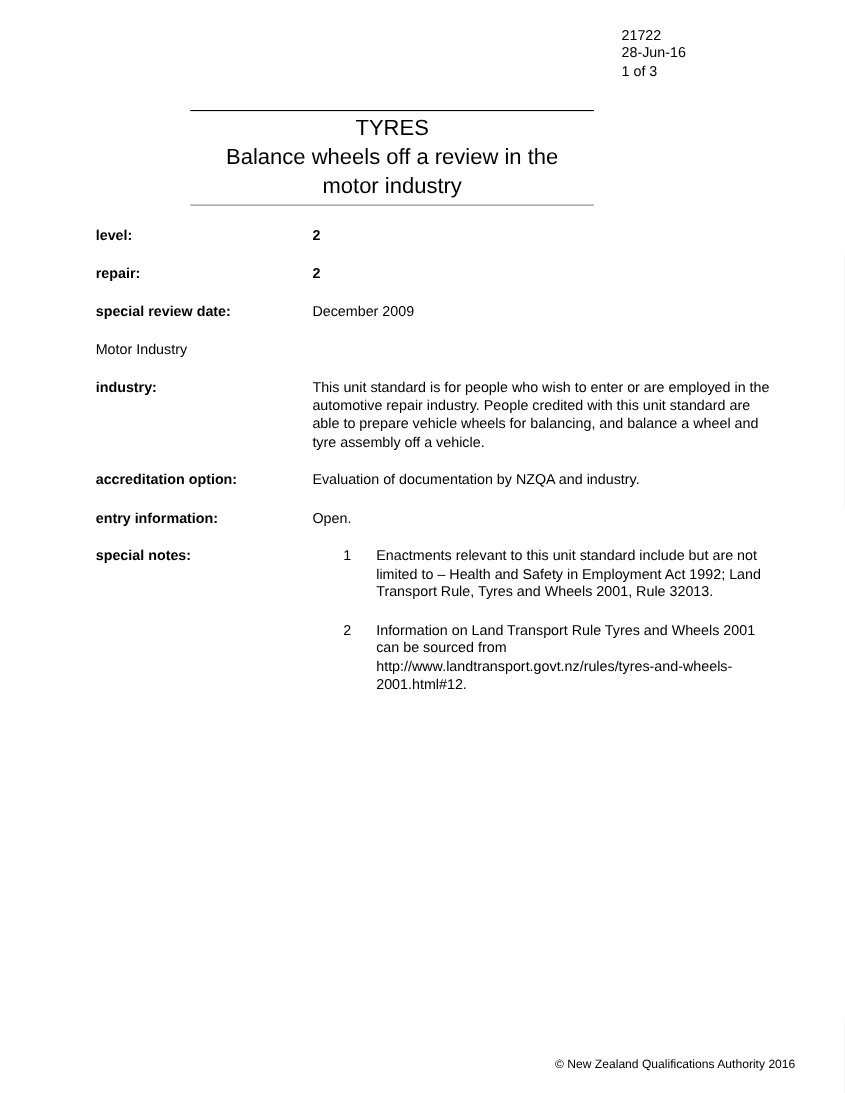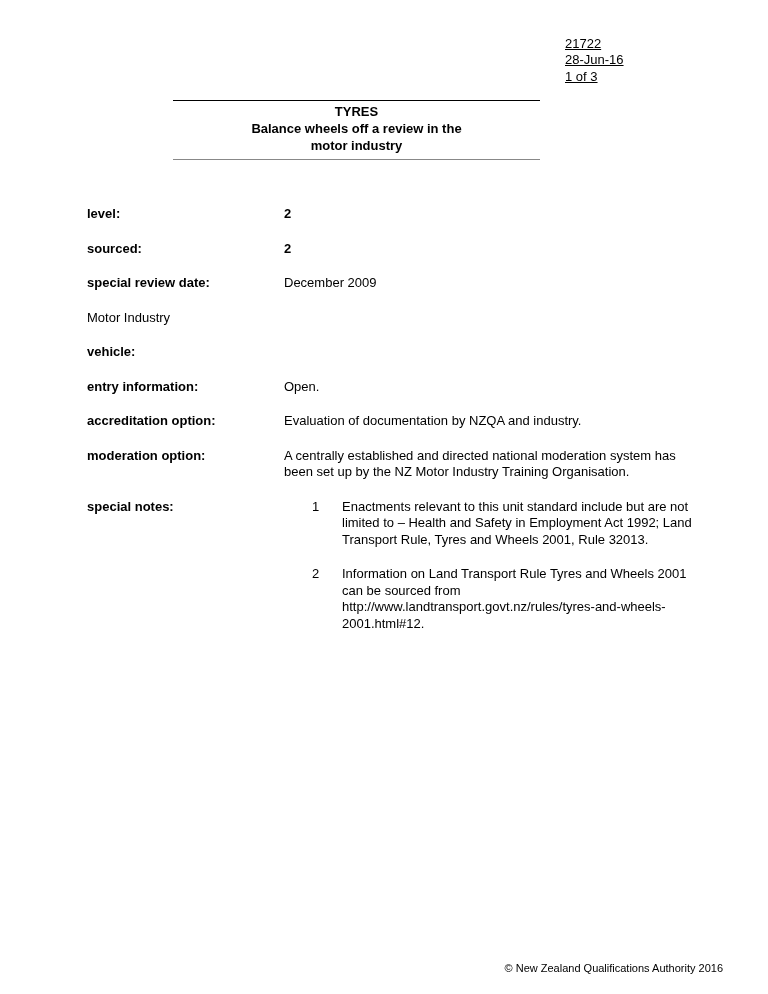--- a/index.html
+++ b/index.html
@@ -13,42 +13,41 @@
     position: relative;
     width: 768px;
     height: 994px;
     background: #ffffff;
     margin: 0 auto;
     overflow: hidden;
   }
   .header {
     position: absolute;
     left: 565px;
-    top: 36px;
+    top: 24px;
     line-height: 1.25;
-    text-decoration: underline;
   }
   .title-block {
     position: absolute;
     left: 173px;
     top: 100px;
     width: 367px;
     text-align: center;
   }
   .rule-top {
     border-top: 1.5px solid #000;
     margin-bottom: 3px;
   }
   .rule-bottom {
     border-top: 1px solid #888;
     margin-top: 4px;
   }
   .title-line {
-    font-weight: bold;
-    font-size: 13px;
+    font-weight: normal;
+    font-size: 20px;
     line-height: 1.3;
   }
   .content {
     position: absolute;
     left: 75px;
     top: 206px;
     width: 628px;
   }
   .row {
     display: flex;
@@ -103,52 +102,49 @@
   </div>
 
   <div class="content">
 
     <div class="row">
       <div class="label">level:</div>
       <div class="value bold">2</div>
     </div>
 
     <div class="row">
-      <div class="label">sourced:</div>
+      <div class="label">repair:</div>
       <div class="value bold">2</div>
     </div>
 
     <div class="row">
       <div class="label">special review date:</div>
       <div class="value">December 2009</div>
     </div>
 
     <div class="row">
       <div class="value">Motor Industry</div>
     </div>
 
 
     <div class="row">
-      <div class="label">vehicle:</div>
-    </div>
-
-    <div class="row">
-      <div class="label">entry information:</div>
-      <div class="value">Open.</div>
+      <div class="label">industry:</div>
+      <div class="value">This unit standard is for people who wish to enter or are employed in the automotive repair industry.  People credited with this unit standard are able to prepare vehicle wheels for balancing, and balance a wheel and tyre assembly off a vehicle.</div>
     </div>
 
     <div class="row">
       <div class="label">accreditation option:</div>
       <div class="value">Evaluation of documentation by NZQA and industry.</div>
     </div>
 
     <div class="row">
-      <div class="label">moderation option:</div>
-      <div class="value">A centrally established and directed national moderation system has been set up by the NZ Motor Industry Training Organisation.</div>
+      <div class="label">entry information:</div>
+      <div class="value">Open.</div>
     </div>
+
 
     <div class="row">
       <div class="label">special notes:</div>
       <div class="value notes">
         <div class="note">
           <div class="note-num">1</div>
           <div class="note-text">Enactments relevant to this unit standard include but are not limited to – Health and Safety in Employment Act 1992; Land Transport Rule, Tyres and Wheels 2001, Rule 32013.</div>
         </div>
         <div class="note">
           <div class="note-num">2</div>

